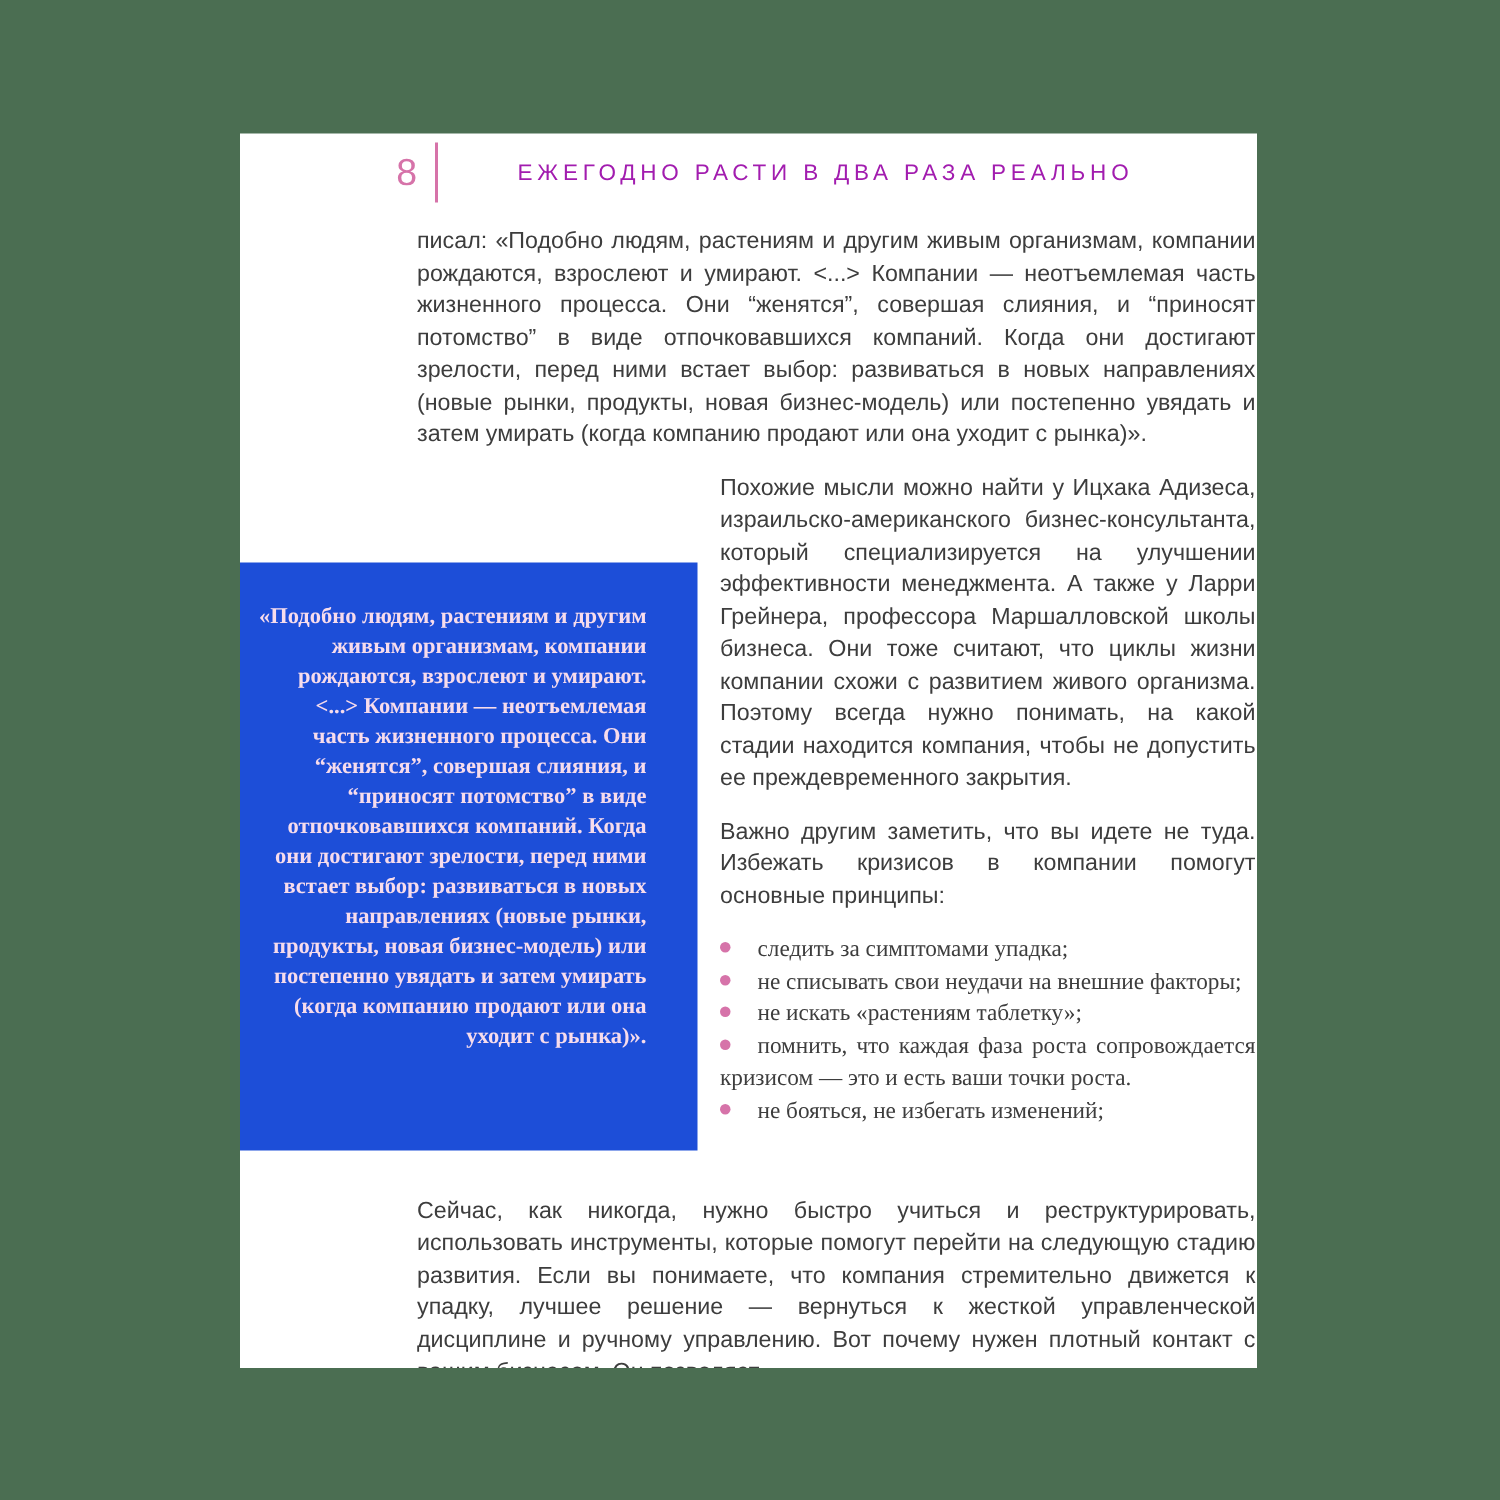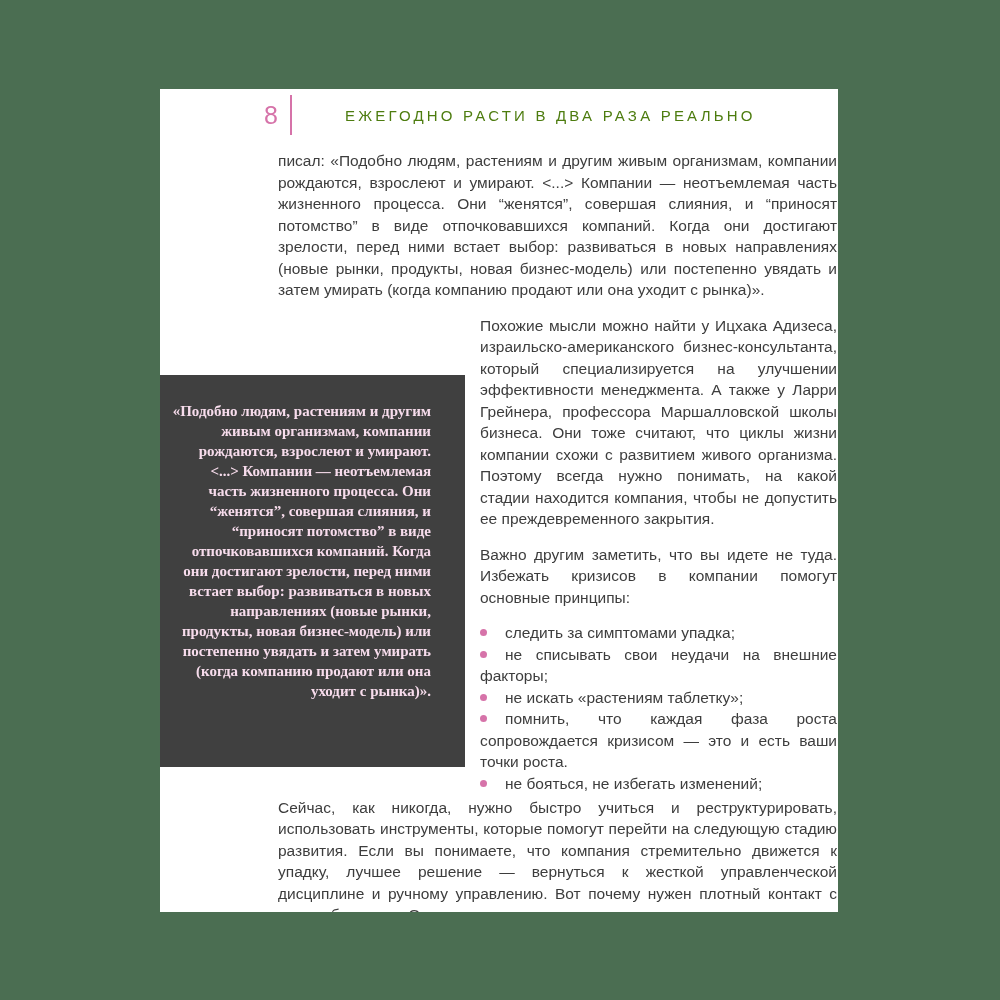--- a/index.html
+++ b/index.html
@@ -37,52 +37,53 @@
     height: 40px;
     background: #d673a9;
     margin-left: 12px;
     flex: 0 0 auto;
   }
   .header-title {
     margin: 0 0 0 53px;
     font-size: 15px;
     font-weight: 400;
     letter-spacing: 3.2px;
-    color: #4d7c0f;
+    color: #a21caf;
     white-space: nowrap;
   }
   .body-text {
     margin-top: 14px;
     padding-left: 118px;
     padding-right: 1px;
     font-size: 15.5px;
     line-height: 21.5px;
     color: #3d3d3d;
     text-align: justify;
     hyphens: auto;
   }
   .para { margin: 0 0 14px 0; }
   .quote-box {
     float: left;
     width: 313px;
     min-height: 392px;
     box-sizing: border-box;
     margin: 60px 15px 30px -126px;
     padding: 26px 34px 26px 18px;
-    background: #404040;
+    background: #1d4ed8;
     text-align: right;
     font-family: "Liberation Serif", serif;
     font-weight: bold;
     font-size: 15px;
     line-height: 20px;
     color: #f7dcec;
   }
   ul.principles {
     margin: 12px 0 1px 0;
     padding: 0;
+    font-family: Liberation Serif, serif;
   }
   ul.principles li {
     list-style: none;
     margin: 0;
     padding: 0;
     text-align: justify;
   }
   .bullet-dot {
     display: inline-block;
     width: 7px; height: 7px;

